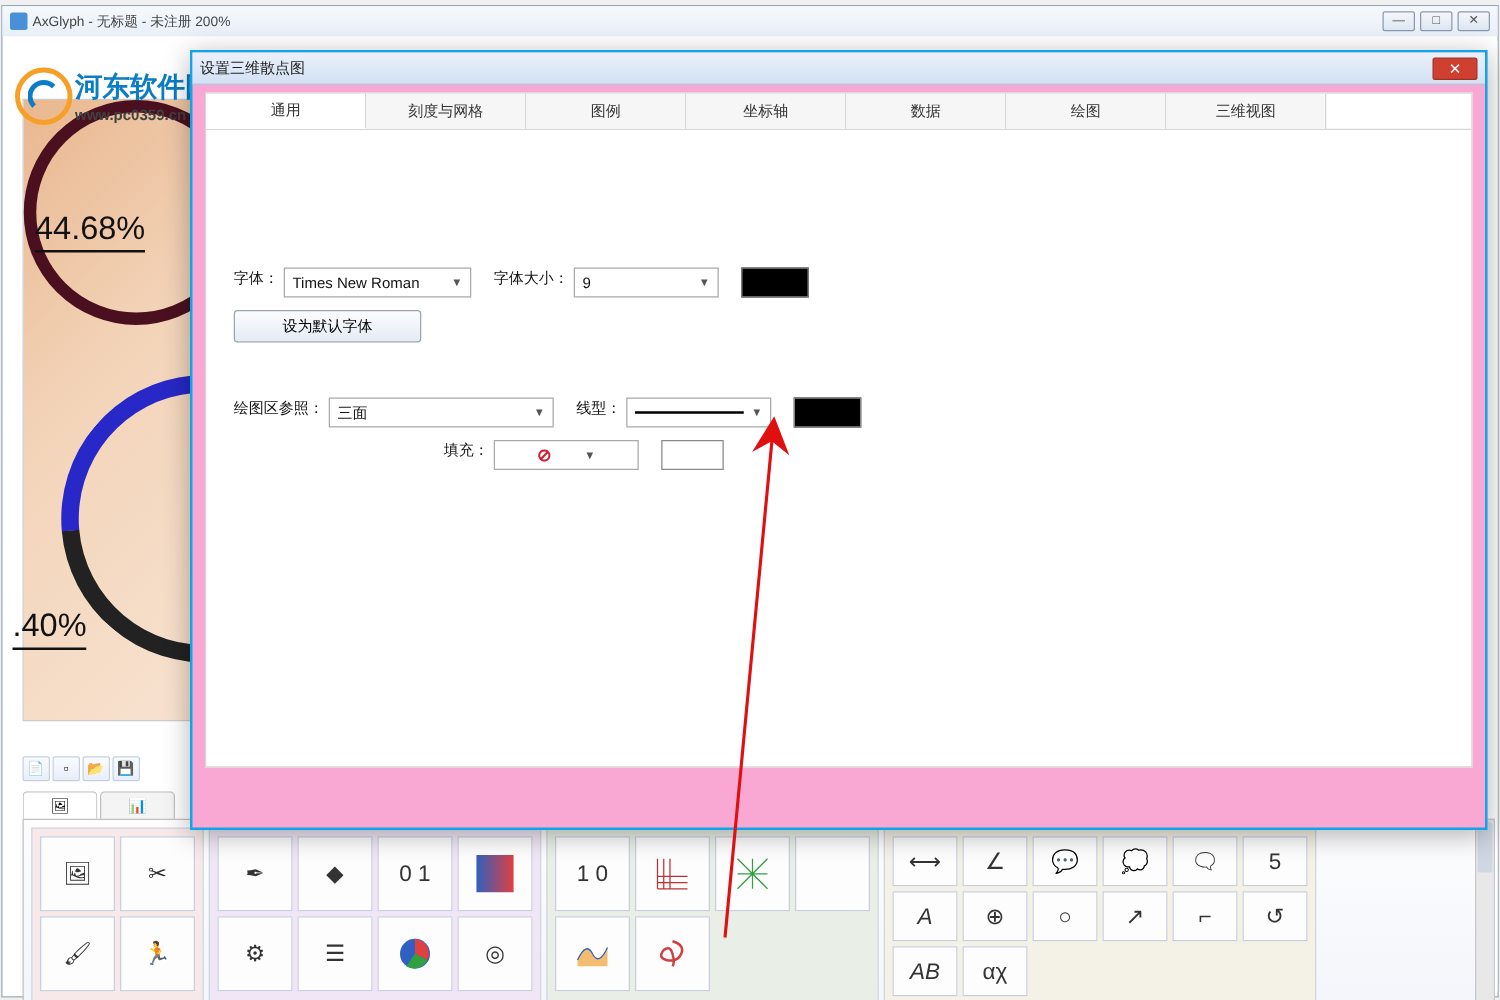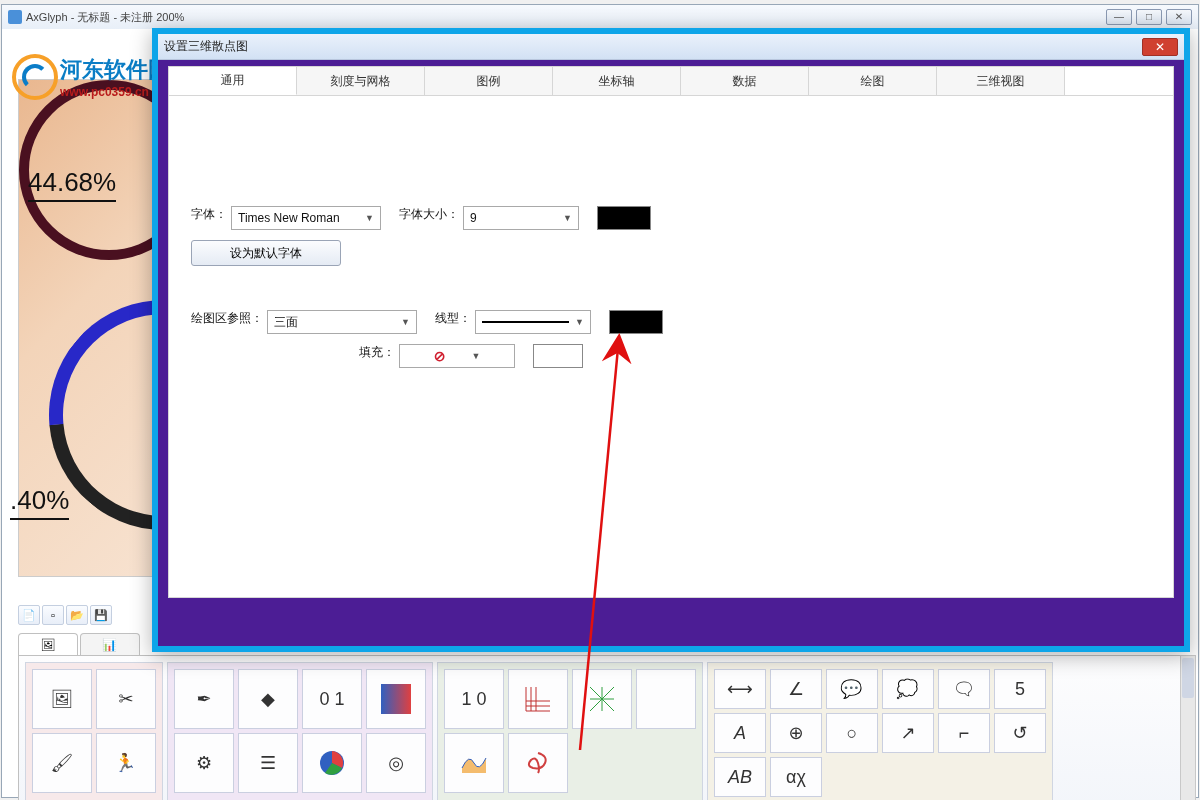--- a/index.html
+++ b/index.html
@@ -22,21 +22,21 @@
 
 .watermark {
   position: absolute; left: 12px; top: 6px; z-index: 5; pointer-events: none; margin-top: 48px;
 }
 .watermark .logo { display: flex; align-items: center; }
 .watermark .logo-mark { width: 46px; height: 46px; border: 4px solid #f7a028; border-radius: 50%;
   position: relative; }
 .watermark .logo-mark::before { content:""; position:absolute; inset:6px; border:4px solid #0b7dc8; border-radius:50%; border-right-color:transparent; border-bottom-color:transparent;}
 .watermark .txt { display:flex; flex-direction:column; margin-left:2px;}
 .watermark .cn { font-size: 22px; font-weight: bold; color: #0a7dc5; letter-spacing: 0px; }
-.watermark .en { font-size: 12px; color: #b91c1c; font-weight: bold; }
+.watermark .en { font-size: 12px; color: #404040; font-weight: bold; }
 
 
 .canvas-area {
   position: absolute; left: 2px; top: 28px; width: 1194px; height: 760px;
   background: #fff;
 }
 .canvas-bg {
   position: absolute; left: 14px; top: 46px; width: 216px; height: 498px;
   background: linear-gradient(135deg, #e9b78f 0%, #f3d4b9 40%, #f8e5d5 100%);
   border: 1px solid #ccc;
@@ -69,22 +69,22 @@
 .pal-group.c3 { background:#e9efe6; grid-template-columns:repeat(4,60px);}
 .pal-group.c4 { background:#f4f1e6; grid-template-columns:repeat(6,52px); grid-auto-rows:40px;}
 .pcell { border:1px solid #cacfe0; background:#fdfdfe; display:flex; align-items:center; justify-content:center; font-size:18px; color:#333; cursor:pointer;}
 .pcell svg { width:30px; height:30px; }
 
 .side-scroll { position:absolute; right:2px; top:622px; width:16px; height:162px; background:#e8e8e8; border:1px solid #c8c8c8;}
 .side-scroll .thumb{ width:12px; height:40px; background:#cfd6e4; margin:2px auto; border-radius:2px;}
 
 
 .dialog {
-  position: absolute; left: 152px; top: 28px; width: 1038px; height: 624px;
-  background: #4c1d95; border: 6px solid #0ea5e9; box-shadow: 0 4px 20px rgba(0,0,0,0.3);
+  position: absolute; left: 152px; top: 40px; width: 1038px; height: 624px;
+  background: #f9a8d4; border: 2px solid #0ea5e9; box-shadow: 0 4px 20px rgba(0,0,0,0.3);
   z-index: 10;
 }
 .dlg-titlebar {
   height: 26px; background: linear-gradient(#eaf1fb,#d2e1f4);
   display:flex; align-items:center; padding:0 6px; font-size:12px; color:#222;
   border-bottom:1px solid #b8c6dd;
 }
 .dlg-close { margin-left:auto; width:36px; height:18px; background:#d04030; color:#fff; text-align:center; line-height:16px; border-radius:2px; font-size:12px; cursor:pointer; border:1px solid #a03025;}
 .dlg-body { position:absolute; left:10px; top:32px; right:10px; bottom:48px; background:#fff; border:1px solid #d6d6d6;}
 .dlg-tabs { display:flex; border-bottom:1px solid #d6d6d6; }
@@ -287,21 +287,21 @@
       </div>
       <div class="row">
         <button class="btn" style="width:150px">设为默认字体</button>
       </div>
 
       <div style="height:34px"></div>
 
       <div class="row">
         <div class="field">
           <label>绘图区参照：</label>
-          <div class="select" style="width:150px">
+          <div class="select" style="width:180px">
             <span>三面</span>
             <span class="arrow">▼</span>
           </div>
         </div>
         <div class="field">
           <label>线型：</label>
           <div class="select" style="width:116px">
             <span class="line-sample"></span>
             <span class="arrow">▼</span>
           </div>

